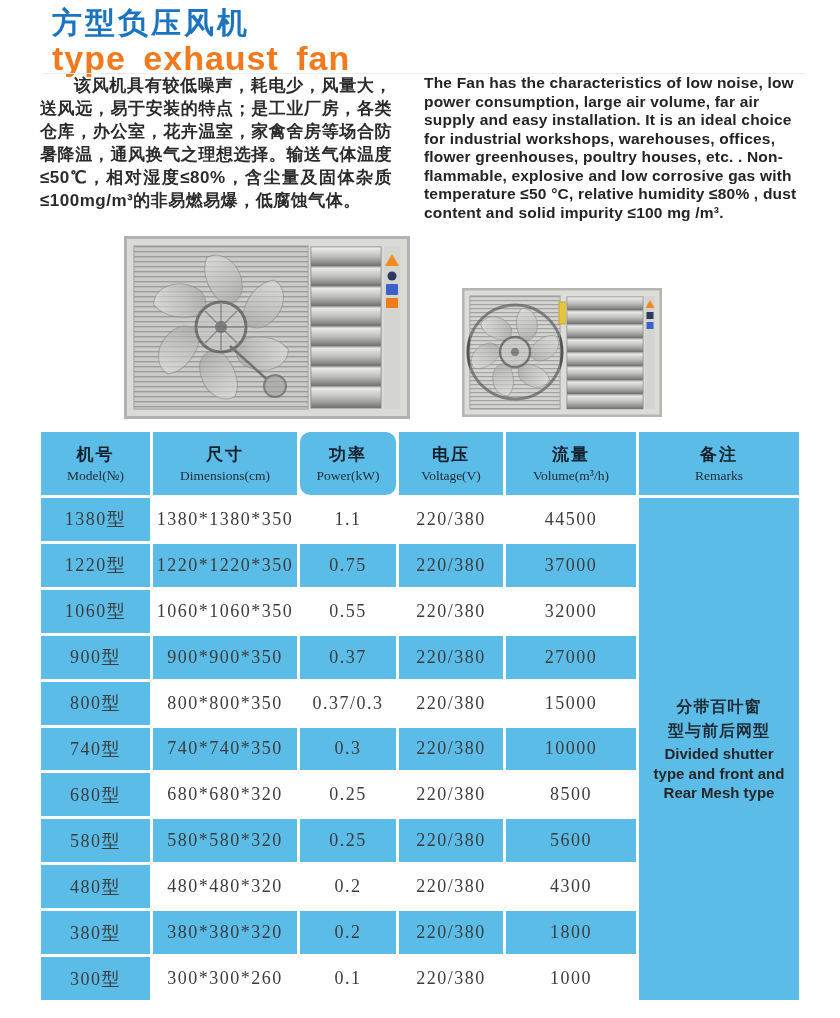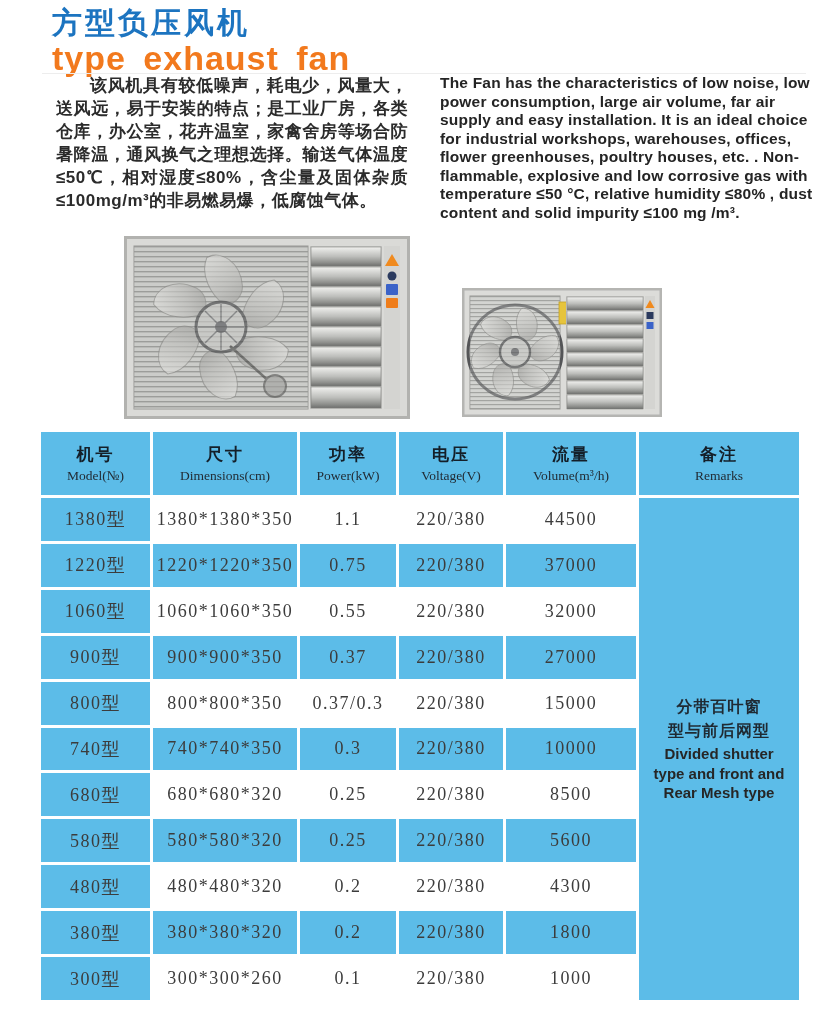--- a/index.html
+++ b/index.html
@@ -15,21 +15,21 @@
   .title-zh {
     font-size:30px; font-weight:bold; letter-spacing:3px; line-height:1.1;
     color:var(--title-blue,#1c74c0);
   }
   .title-en {
     font-size:34px; font-weight:bold; letter-spacing:1px; word-spacing:7px;
     line-height:1.0; margin-top:2px; color:var(--title-orange,#f2791d);
   }
   .title-rule { position:absolute; left:42px; right:34px; top:73px; height:1px; background:#ededed; }
   
-  .intro { position:absolute; left:56px; top:74px; width:762px; display:flex; justify-content:space-between; }
+  .intro { position:absolute; left:40px; top:74px; width:762px; display:flex; justify-content:space-between; }
   .intro-zh {
     width:352px; font-size:17px; font-weight:bold; line-height:23px;
     text-align:justify; text-indent:2em; letter-spacing:0.5px; color:#2b2b2b;
   }
   .intro-en {
     width:378px; font-size:15.5px; font-weight:bold; line-height:18.5px;
     letter-spacing:0.2px; color:#242424;
   }
   
   .fan-large { position:absolute; left:124px; top:236px; width:286px; height:183px; }
@@ -199,21 +199,21 @@
 
   <div class="spec-table" id="spec-grid">
       <div class="cell head" style="grid-area: 1 / 1;">
         <span class="h-zh">机号</span>
         <span class="h-en">Model(№)</span>
       </div>
       <div class="cell head" style="grid-area: 1 / 2; text-align: center;">
         <span class="h-zh">尺寸</span>
         <span class="h-en">Dimensions(cm)</span>
       </div>
-      <div class="cell head" style="grid-area: 1 / 3;">
+      <div class="cell head" style="grid-area: 1 / 3; border-radius: 10px;">
         <span class="h-zh">功率</span>
         <span class="h-en">Power(kW)</span>
       </div>
       <div class="cell head" style="grid-area: 1 / 4;">
         <span class="h-zh">电压</span>
         <span class="h-en">Voltage(V)</span>
       </div>
       <div class="cell head" style="grid-area: 1 / 5;">
         <span class="h-zh">流量</span>
         <span class="h-en">Volume(m³/h)</span>

